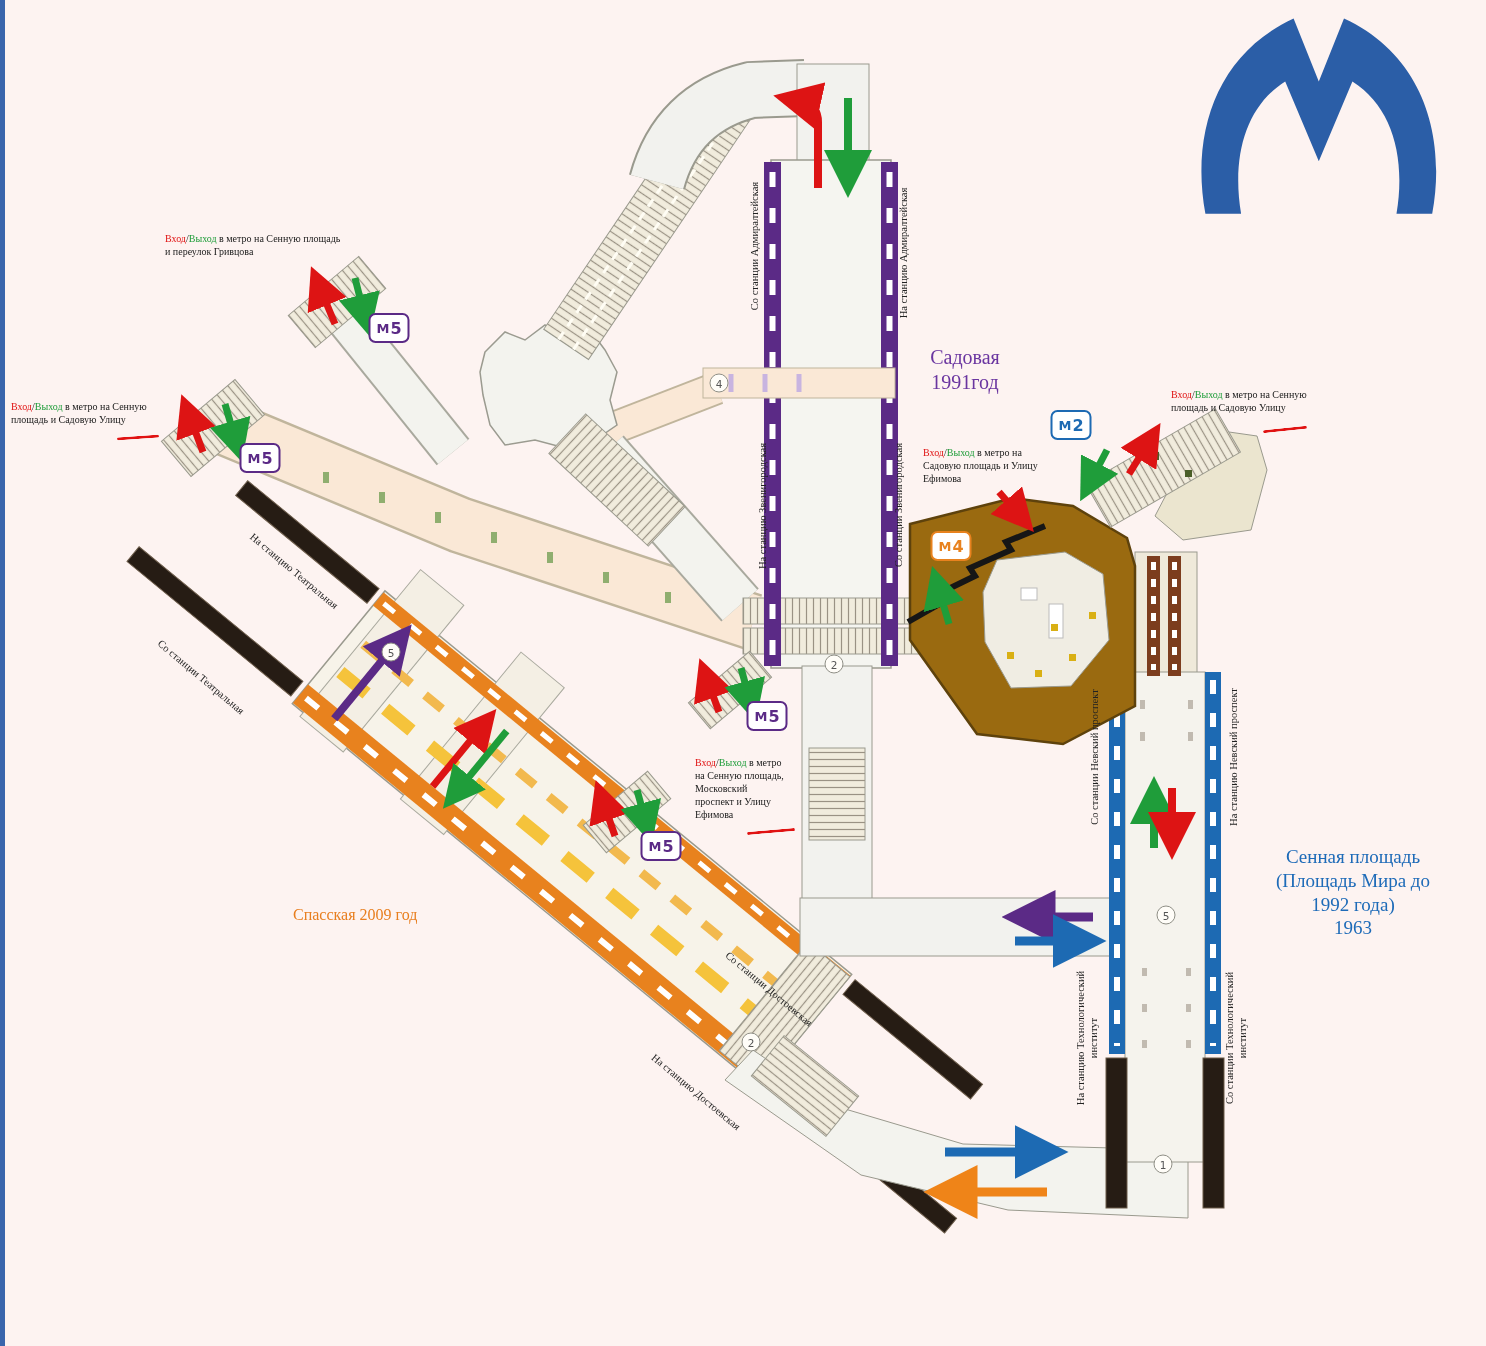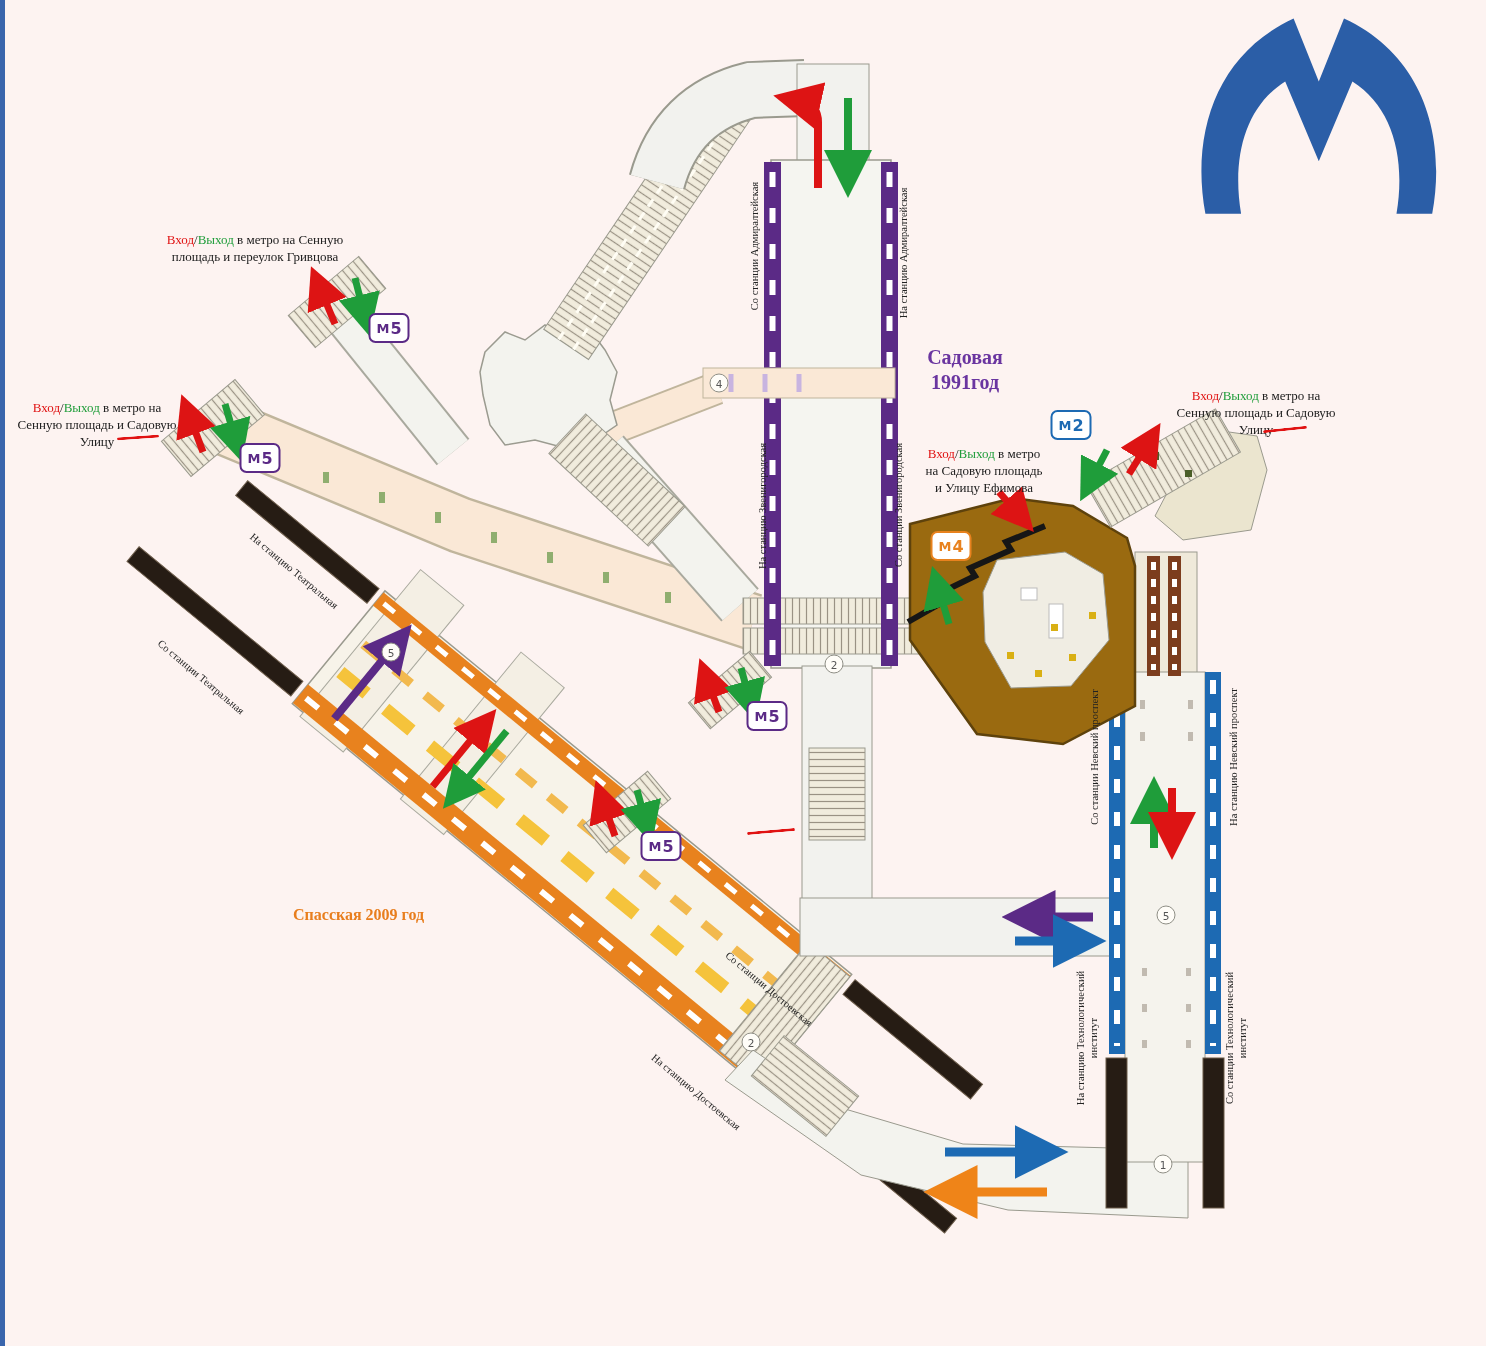--- a/index.html
+++ b/index.html
@@ -1,24 +1,24 @@
 <!DOCTYPE html>
 <html><head>
 <meta charset="utf-8">
 <style>
   html,body{margin:0;padding:0;background:#fff;}
   #stage{position:relative;width:1486px;height:1346px;background:#fdf3f1;overflow:hidden;
          border-left:5px solid #3a65ac;font-family:"Liberation Serif",serif;}
   #scheme{position:absolute;left:0;top:0;}
-  .lbl{position:absolute;font-size:13px;line-height:1.3;text-align:center;color:#1a1a1a;}
+  .lbl{position:absolute;font-size:10px;line-height:1.3;text-align:left;color:#1a1a1a;}
   .lbl .red{color:#e01212;}
   .lbl .green{color:#1f9d3a;}
   .dir{position:absolute;font-size:10.5px;color:#222;white-space:nowrap;}
   .dir.wrap{white-space:normal;width:155px;text-align:center;line-height:1.2;}
-  .title{position:absolute;font-weight:bold;text-align:center;line-height:1.25;}
+  .title{position:absolute;font-weight:normal;text-align:center;line-height:1.25;}
   .badge{position:absolute;display:flex;align-items:center;justify-content:center;gap:1px;
          width:37px;height:26px;background:#fff;border-radius:7px;font-weight:bold;font-size:16px;
          font-family:"DejaVu Sans",sans-serif;transform:translate(-50%,-50%);}
   .badge .m{font-size:13px;}
   .num-circle{position:absolute;width:17px;height:17px;border:1.5px solid #8f8f86;border-radius:50%;
          background:#fffdf8;color:#555;font-size:10.5px;display:flex;align-items:center;justify-content:center;
          transform:translate(-50%,-50%);font-family:"DejaVu Sans",sans-serif;}
   .underline-red{position:absolute;height:0;border-bottom:3px solid #e01212;border-radius:3px;}
 </style>
 </head>
@@ -227,30 +227,39 @@
   </div>
   <div class="lbl" style="left:6px;top:400px;width:172px;">
     <span class="red">Вход</span><span>/</span><span class="green">Выход</span><span> в метро на Сенную площадь и Садовую Улицу</span>
   </div>
   <div class="lbl" style="left:1166px;top:388px;width:170px;">
     <span class="red">Вход</span><span>/</span><span class="green">Выход</span><span> в метро на Сенную площадь и Садовую Улицу</span>
   </div>
   <div class="lbl" style="left:918px;top:446px;width:122px;">
     <span class="red">Вход</span><span>/</span><span class="green">Выход</span><span> в метро на Садовую площадь и Улицу Ефимова</span>
   </div>
+  <div class="lbl" style="left:690px;top:756px;width:92px;">
+    <span class="red">Вход</span><span>/</span><span class="green">Выход</span><span> в метро на Сенную площадь, Московский проспект и Улицу Ефимова</span>
+  </div>
 
   <div class="underline-red" style="left:112px;top:436px;width:42px;transform:rotate(-4deg);"></div>
   <div class="underline-red" style="left:1258px;top:428px;width:44px;transform:rotate(-6deg);"></div>
   <div class="underline-red" style="left:742px;top:830px;width:48px;transform:rotate(-5deg);"></div>
 
   <div class="title" style="left:900px;top:345px;width:120px;color:#6a35a0;font-size:20px;">
     <div>Садовая</div>
     <div>1991год</div>
   </div>
   <div class="title" style="left:288px;top:905px;color:#e87e1e;font-size:16px;white-space:nowrap;">Спасская 2009 год</div>
+  <div class="title" style="left:1248px;top:845px;width:200px;color:#1e6bb8;font-size:19px;">
+    <div>Сенная площадь</div>
+    <div>(Площадь Мира до</div>
+    <div>1992 года)</div>
+    <div>1963</div>
+  </div>
 
   <div class="dir" style="left:749px;top:246px;transform:translate(-50%,-50%) rotate(-90deg);">Со станции Адмиралтейская</div>
   <div class="dir" style="left:898px;top:253px;transform:translate(-50%,-50%) rotate(-90deg);">На станцию Адмиралтейская</div>
   <div class="dir" style="left:757px;top:506px;transform:translate(-50%,-50%) rotate(-90deg);">На станцию Звенигородская</div>
   <div class="dir" style="left:893px;top:505px;transform:translate(-50%,-50%) rotate(-90deg);">Со станции Звенигородская</div>
   <div class="dir" style="left:289px;top:571px;transform:translate(-50%,-50%) rotate(40deg);">На станцию Театральная</div>
   <div class="dir" style="left:196px;top:677px;transform:translate(-50%,-50%) rotate(40deg);">Со станции Театральная</div>
   <div class="dir" style="left:764px;top:989px;transform:translate(-50%,-50%) rotate(40deg);">Со станции Достоевская</div>
   <div class="dir" style="left:691px;top:1092px;transform:translate(-50%,-50%) rotate(40deg);">На станцию Достоевская</div>
   <div class="dir" style="left:1089px;top:757px;transform:translate(-50%,-50%) rotate(-90deg);">Со станции Невский проспект</div>

